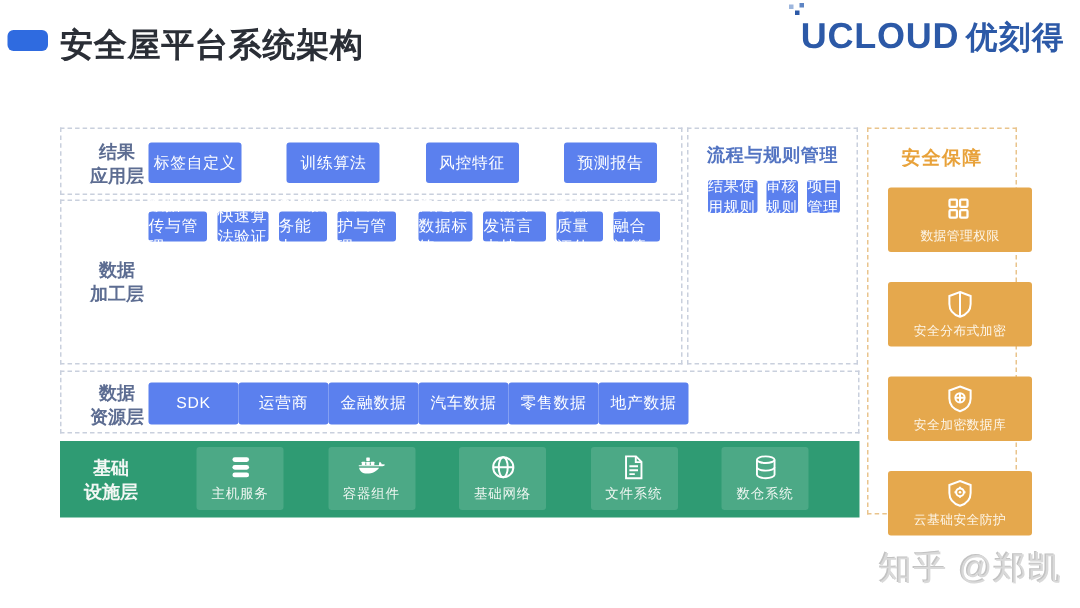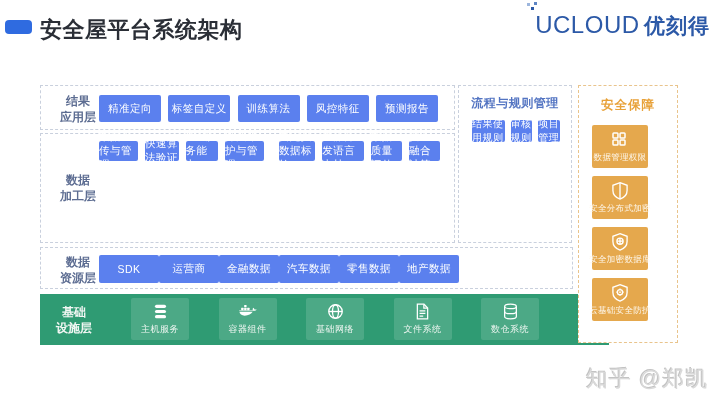--- a/index.html
+++ b/index.html
@@ -3,21 +3,21 @@
 <meta charset="utf-8">
 <style>
   html,body{margin:0;padding:0;background:#fff;}
   .stage{position:relative;width:720px;height:405px;background:#ffffff;overflow:hidden;
          font-family:"Liberation Sans","DejaVu Sans",sans-serif;}
 
   
   .title-bullet{position:absolute;left:5px;top:20px;width:27px;height:14px;border-radius:4px;background:#2f6be0;}
   .page-title{position:absolute;left:40px;top:15px;font-size:22px;font-weight:bold;color:#2a2e36;letter-spacing:.5px;}
   .logo{position:absolute;right:10px;top:11px;color:#2c59a7;white-space:nowrap;}
-  .logo .brand{font-size:24px;font-weight:400;letter-spacing:.5px;position:relative;}
+  .logo .brand{font-size:24px;font-weight:700;letter-spacing:.5px;position:relative;}
   .logo .brand .px{position:absolute;left:-4px;top:-4px;width:3px;height:3px;background:#2c59a7;
         box-shadow:-4px -4px 0 #9db6dd,3px -5px 0 #5e85c4;}
   .logo .brand-cn{font-size:21px;font-weight:600;letter-spacing:1px;}
 
   
   .panel{position:absolute;border:1px dashed #c9d0dd;background:#fff;box-sizing:border-box;}
   .layer-label{position:absolute;white-space:pre-line;text-align:center;color:#5d6d92;
                font-size:12px;font-weight:bold;line-height:1.35;}
   .bbox{background:#5b80ee;color:#fff;border-radius:2px;display:flex;align-items:center;justify-content:center;
         font-size:10.5px;letter-spacing:.5px;box-sizing:border-box;}
@@ -40,34 +40,34 @@
                font-size:12px;font-weight:bold;color:#5374c2;letter-spacing:.5px;}
   .rules-col{position:absolute;left:13px;top:34px;width:88px;display:flex;flex-direction:row;gap:6px;}
   .rules-col .bbox{height:22px;font-size:10px;}
 
   
   .panel-resources{left:40px;top:247px;width:533px;height:42px;}
   .res-row{position:absolute;left:58px;top:7px;width:360px;display:flex;justify-content:space-between;}
   .res-row .bbox{width:67px;height:28px;}
 
   
-  .infra-band{position:absolute;left:40px;top:294px;width:533px;height:51px;background:#2f9b73;padding-left:36px;}
+  .infra-band{position:absolute;left:40px;top:294px;width:533px;height:51px;background:#2f9b73;}
   .infra-label{position:absolute;left:16px;top:10px;white-space:pre-line;text-align:center;
                color:#f2f7f4;font-size:12px;font-weight:bold;line-height:1.35;}
   .infra-row{position:absolute;left:91px;top:4px;width:408px;display:flex;justify-content:space-between;}
   .infra-tile{width:58px;height:42px;background:rgba(255,255,255,.14);border-radius:2px;
               display:flex;flex-direction:column;align-items:center;justify-content:center;gap:2px;}
   .infra-tile .ic{width:19px;height:19px;}
   .infra-tile .lbl{color:#eef6f1;font-size:9px;letter-spacing:.5px;}
 
   
   .panel-security{left:578px;top:85px;width:100px;height:258px;border:1px dashed #e9c48c;}
   .sec-title{position:absolute;top:11px;left:0;width:100%;text-align:center;
              font-size:12.5px;font-weight:bold;color:#e8a23a;letter-spacing:1px;}
-  .sec-col{position:absolute;left:13px;top:39px;width:56px;display:flex;flex-direction:column;gap:8px;}
+  .sec-col{position:absolute;left:13px;top:39px;width:96px;display:flex;flex-direction:column;gap:20px;}
   .sec-box{height:43px;background:#e5a84d;border-radius:2px;display:flex;flex-direction:column;
            align-items:center;justify-content:center;gap:2px;}
   .sec-box .ic{width:20px;height:20px;}
   .sec-box .lbl{color:#fdf6ea;font-size:8.5px;letter-spacing:.3px;white-space:nowrap;}
 
   
   .watermark{position:absolute;left:586px;top:364px;font-size:22px;letter-spacing:1px;color:#d9d9d9;
              text-shadow:-1px -1px 0 #c3c3c3,1px 1px 0 #ffffff;white-space:nowrap;}
 
   svg{display:block;}
@@ -81,21 +81,20 @@
   <div class="page-title">安全屋平台系统架构</div>
   <div class="logo">
     <span class="brand"><span class="px"></span><span>UCLOUD</span></span>
     <span class="brand-cn">优刻得</span>
   </div>
 
   <div class="panel panel-results">
     <div class="layer-label" style="left:12px;top:7px;width:50px;">结果
 应用层</div>
     <div class="results-row">
-      <div class="bbox">精准定向</div>
       <div class="bbox">标签自定义</div>
       <div class="bbox">训练算法</div>
       <div class="bbox">风控特征</div>
       <div class="bbox">预测报告</div>
     </div>
   </div>
 
   <div class="panel panel-processing">
     <div class="layer-label" style="left:12px;top:38px;width:50px;">数据
 加工层</div>

